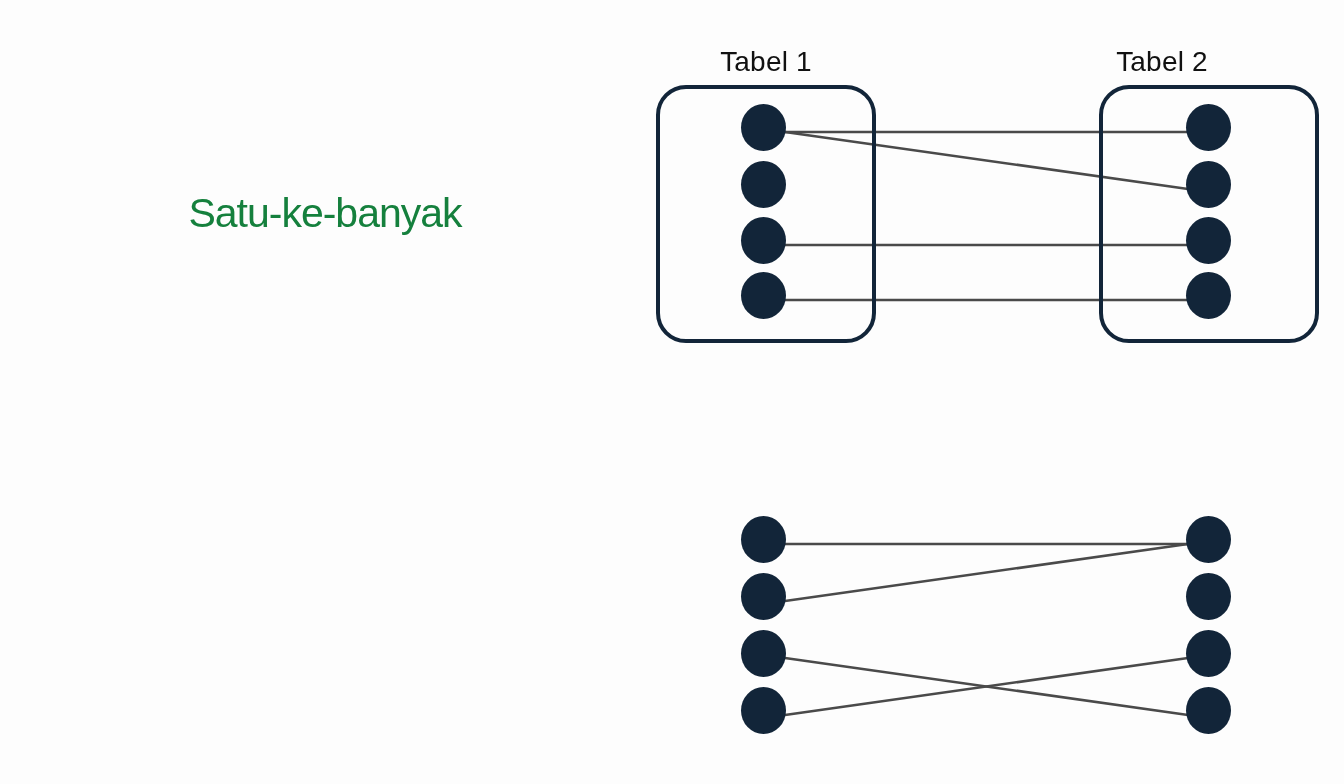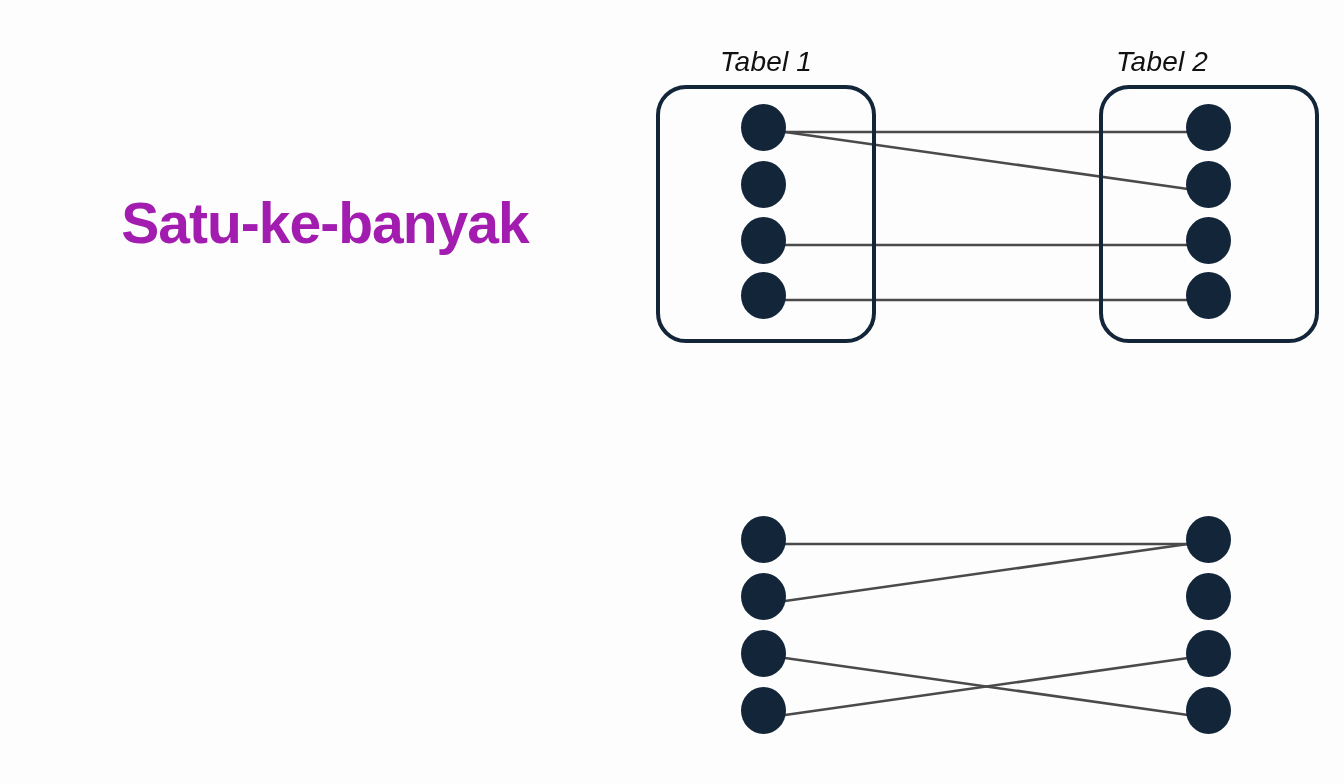--- a/index.html
+++ b/index.html
@@ -31,23 +31,23 @@
   }
   .rel-row.row-0 { top: 0px;   height: 400px; }
   .rel-row.row-1 { top: 410px; height: 374px; }
 
   
   .rel-caption {
     position: absolute;
     left: 40px;
     width: 570px;
     text-align: center;
-    color: #a21caf;
-    font-size: 57px;
-    font-weight: 700;
+    color: #15803d;
+    font-size: 41px;
+    font-weight: 400;
     letter-spacing: -1.0px;
     white-space: nowrap;
   }
   .row-0 .rel-caption { top: 190px; }
 
   
   .table-box {
     position: absolute;
     width: 220px;
     border: 4px solid #122539;
@@ -62,21 +62,21 @@
   .table-title {
     position: absolute;
     width: 220px;
     text-align: center;
     font-size: 28px;
     font-weight: 400;
     color: #111111;
     letter-spacing: 0.2px;
     white-space: nowrap;
   }
-  .row-0 .table-title { top: 46px; font-style: italic; }
+  .row-0 .table-title { top: 46px; }
   .table-title.left  { left: 656px; }
   .table-title.right { left: 1052px; }
 
   
   .record-dot {
     position: absolute;
     width: 45px;
     height: 47px;
     border-radius: 50%;
     background: #122539;

